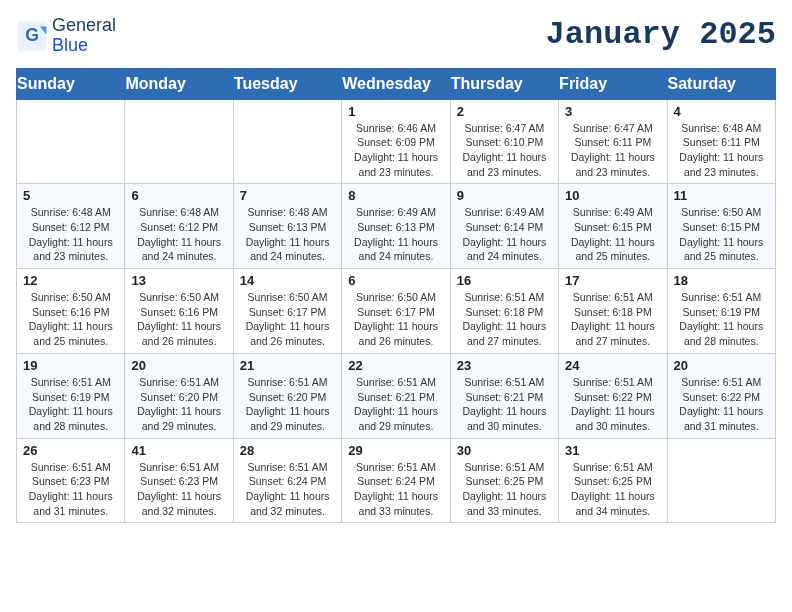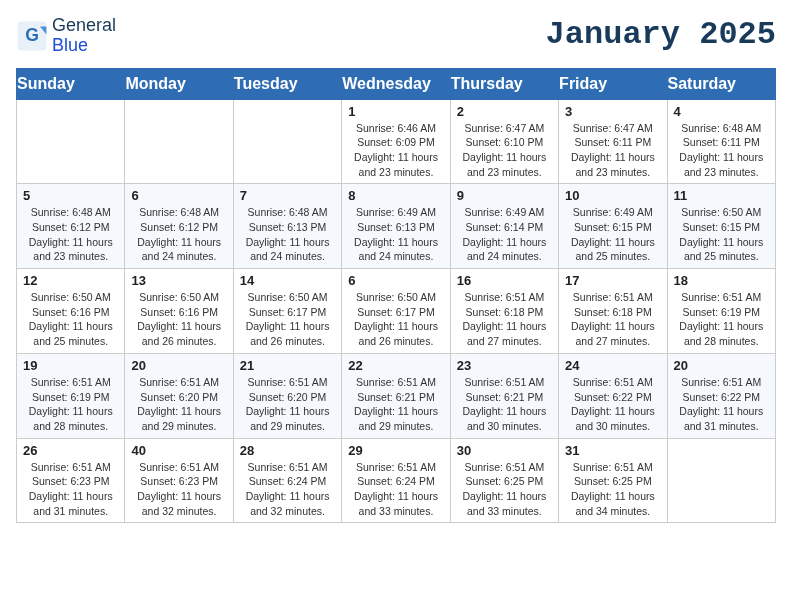--- a/index.html
+++ b/index.html
@@ -310,21 +310,21 @@
       </tr>
       <tr>
         <td>
           <span class="day-num">26</span>
           <div class="day-info" style="white-space: pre-wrap;">Sunrise: 6:51 AM
 Sunset: 6:23 PM
 Daylight: 11 hours
 and 31 minutes.</div>
         </td>
         <td>
-          <span class="day-num">40</span>
+          <span class="day-num">41</span>
           <div class="day-info" style="white-space: pre-wrap;">Sunrise: 6:51 AM
 Sunset: 6:23 PM
 Daylight: 11 hours
 and 32 minutes.</div>
         </td>
         <td>
           <span class="day-num">28</span>
           <div class="day-info" style="white-space: pre-wrap;">Sunrise: 6:51 AM
 Sunset: 6:24 PM
 Daylight: 11 hours

